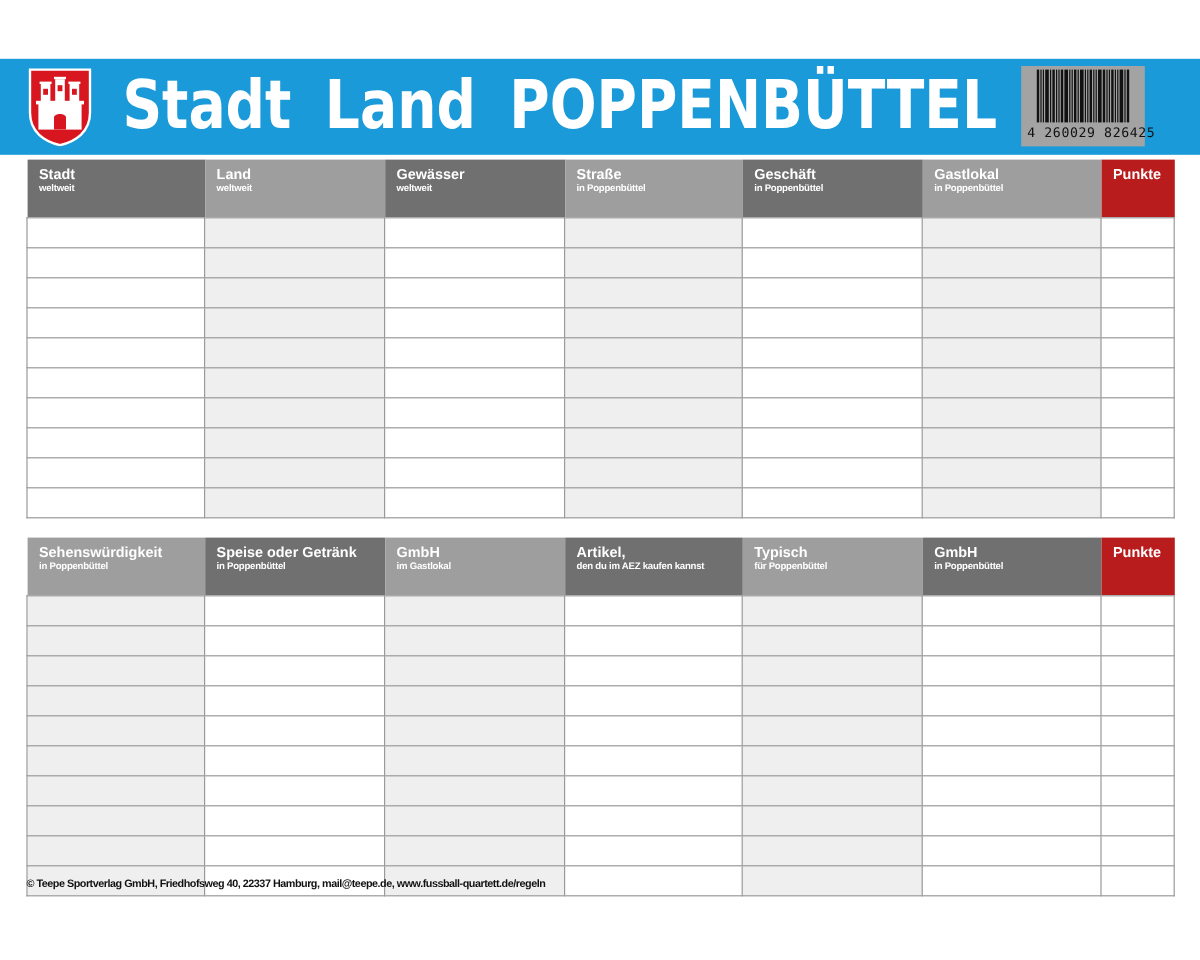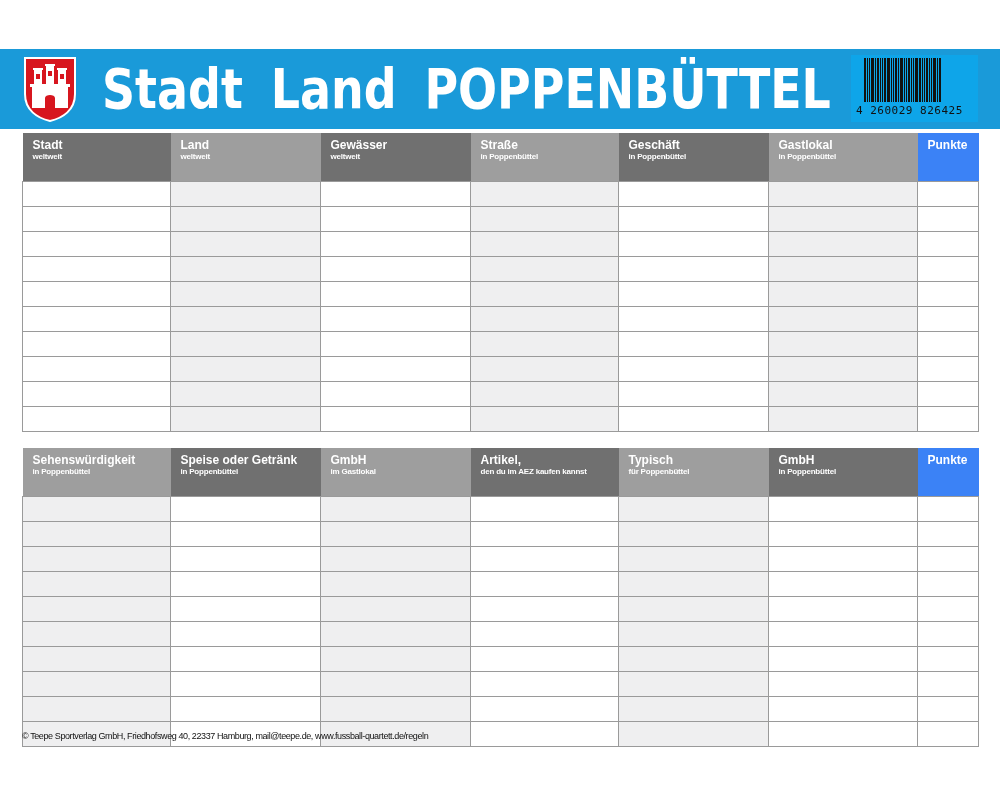--- a/index.html
+++ b/index.html
@@ -18,22 +18,22 @@
   .title {
     position: absolute; left: 102px; top: 50px; height: 76px;
     display: flex; align-items: center; gap: 0;
     color: #ffffff; font-weight: bold; font-size: 56px; letter-spacing: 0px;
     font-family: "DejaVu Sans", "Liberation Sans", sans-serif;
     transform: scaleX(0.82); transform-origin: left center;
     white-space: nowrap;
   }
   .title span { margin-right: 34px; }
   .barcode {
-    position: absolute; left: 851px; top: 55px; width: 127px; height: 67px;
-    background: #0ea5e9; box-sizing: border-box; padding: 3px 5px 0 5px;
+    position: absolute; left: 851px; top: 55px; width: 103px; height: 67px;
+    background: #a3a3a3; box-sizing: border-box; padding: 3px 5px 0 5px;
   }
   .barcode .bars { display: flex; height: 44px; align-items: stretch; margin-left: 8px; }
   .barcode .bars i { display: block; background: #111; margin-right: 1px; }
   .barcode .digits {
     font-family: "DejaVu Sans Mono", "Liberation Mono", monospace; font-size: 11px;
     color: #111; letter-spacing: 0.5px; margin-top: 2px; white-space: nowrap;
   }
   .sheet {
     position: absolute; left: 22px; width: 956px;
   }
@@ -45,26 +45,26 @@
   }
   .sheet th {
     height: 48px; vertical-align: top; text-align: left;
     color: #ffffff; border-top: none; border-bottom: none; border-left: none; border-right: none;
     padding: 5px 10px 0 10px;
   }
   .sheet th .h-title { display: block; font-size: 12px; font-weight: bold; line-height: 14px; white-space: nowrap; }
   .sheet th .h-sub { display: block; font-size: 8px; line-height: 10px; white-space: nowrap; letter-spacing: -0.2px; }
   .dark { background: #707070; }
   .mid { background: #9e9e9e; }
-  .blue { background: #3b82f6; }
+  .blue { background: #b91c1c; }
   .sheet td { height: 25px; }
   .shade { background: #efeff0; }
   .white { background: #ffffff; }
   .footer {
-    position: absolute; left: 22px; top: 731px; font-size: 9px; font-weight: normal;
+    position: absolute; left: 22px; top: 731px; font-size: 9px; font-weight: bold;
     color: #111; letter-spacing: -0.4px; white-space: nowrap;
   }
 </style>
 </head>
 <body>
 
 <div class="banner"></div>
 
 <svg class="crest" viewBox="0 0 54 66">
   <path d="M2 2 H52 V38 C52 54 40 62 27 65 C14 62 2 54 2 38 Z" fill="#d7161f" stroke="#ffffff" stroke-width="2"></path>

